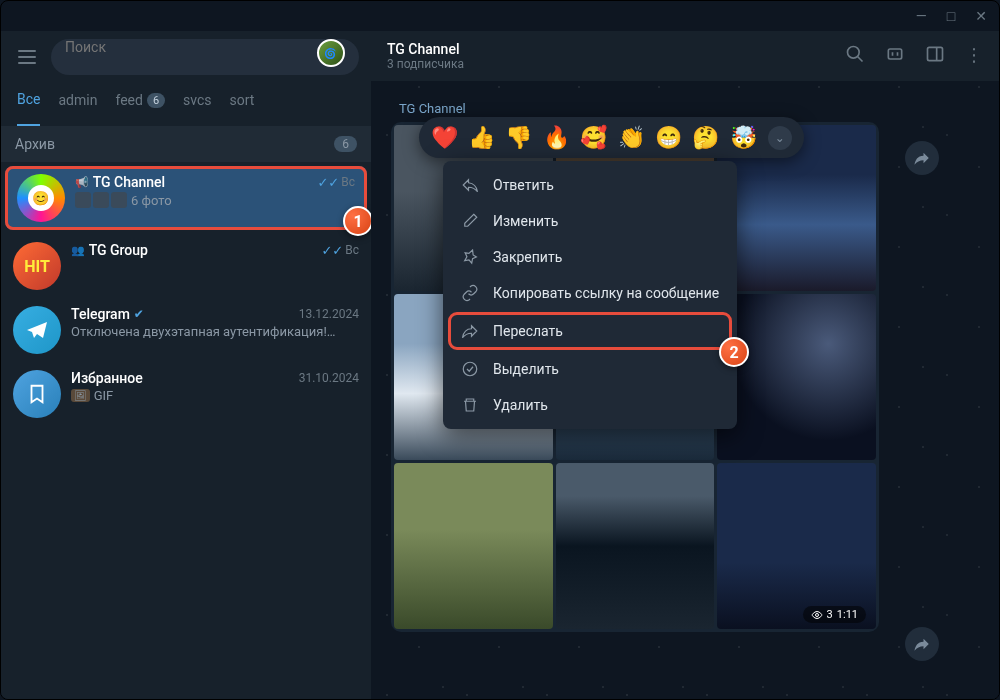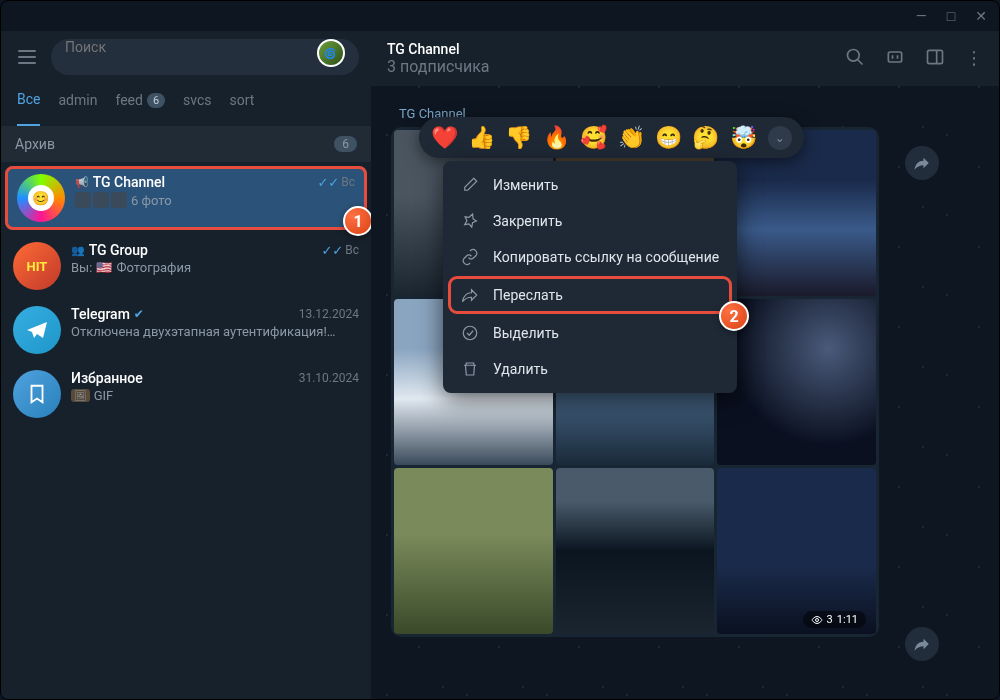--- a/index.html
+++ b/index.html
@@ -34,21 +34,21 @@
 .thumbs{display:flex;gap:2px}
 .thumbs span{width:16px;height:16px;border-radius:3px;background:#3a4a5a}
 .verified{color:#4fa3e0;font-size:12px}
 .checks{color:#4fa3e0;font-size:13px}
 .marker{position:absolute;width:30px;height:30px;border-radius:50%;background:radial-gradient(circle at 30% 30%,#ff7043,#d84315);border:2px solid #fff;display:flex;align-items:center;justify-content:center;font-weight:bold;color:#fff;font-size:16px;box-shadow:0 2px 6px rgba(0,0,0,.4)}
 .content{flex:1;display:flex;flex-direction:column;background:#0e1621;position:relative}
 .content-bg{position:absolute;inset:0;background:#0e1621;opacity:1}
 .doodles{position:absolute;inset:0;opacity:.08;background-image:radial-gradient(circle at 20% 30%,#fff 1px,transparent 1px),radial-gradient(circle at 60% 70%,#fff 1px,transparent 1px),radial-gradient(circle at 90% 20%,#fff 1px,transparent 1px);background-size:80px 80px}
 .header{display:flex;justify-content:space-between;align-items:center;padding:10px 16px;background:#17212b;z-index:2;position:relative}
 .header-title{font-size:14px;font-weight:500}
-.header-sub{font-size:16px;color:#6b7883}
+.header-sub{font-size:12px;color:#6b7883}
 .header-actions{display:flex;gap:20px;color:#6b7883;font-size:18px}
 .header-actions span{cursor:pointer}
 .chat-area{flex:1;position:relative;overflow:hidden}
 .message-wrap{position:absolute;left:20px;right:120px;top:20px;bottom:10px}
 .sender{color:#7aa5c9;font-size:13px;margin-bottom:6px;padding-left:8px}
 .album{background:#182533;border-radius:10px;padding:3px;display:grid;grid-template-columns:1fr 1fr 1fr;grid-template-rows:1fr 1fr 1fr;gap:3px;height:510px}
 .photo{background:#2a3a4a;border-radius:4px;position:relative;overflow:hidden}
 .photo.p1{background:linear-gradient(180deg,#4a5560 40%,#1a2530)}
 .photo.p2{background:linear-gradient(180deg,#6b5a4a,#3a2a1a)}
 .photo.p3{background:linear-gradient(180deg,#1a2a4a 30%,#3a5a8a 60%,#1a1a2a)}
@@ -128,37 +128,32 @@
                 <span></span>
                 <span></span>
                 <span></span>
               </div>
             <span>6 фото</span>
           </div>
         </div>
         <div class="marker" style="right:-6px;bottom:-6px">1</div>
       </div>
       <div class="chat">
-        <div class="chat-avatar" style="background:linear-gradient(135deg,#ff6b35,#c0392b);color:#ffeb3b;font-size:13px">HIT</div>
+        <div class="chat-avatar" style="background:linear-gradient(135deg,#ff6b35,#c0392b);color:#ffeb3b;font-size:16px">HIT</div>
         <div class="chat-body">
           <div class="chat-row">
             <div class="chat-title">
                 <span class="chat-icon">👥</span>
                 <span>TG Group</span>
               </div>
             <div class="chat-time">
                 <span class="checks">✓✓</span>
                 <span>Вс</span>
               </div>
           </div>
-          <div class="chat-preview">
-              <span>Вы:</span>
-              <span>🇺🇸</span>
-              <span>Фотография</span>
-            </div>
         </div>
       </div>
       <div class="chat">
         <div class="chat-avatar" style="background:linear-gradient(135deg,#37aee2,#1e96c8);color:#fff">
             <svg width="24" height="24" viewBox="0 0 24 24" fill="#fff">
               <path d="M2 12l5 2 2 6 3-4 6 4 4-16z"></path>
             </svg>
           </div>
         <div class="chat-body">
           <div class="chat-row">
@@ -263,20 +258,26 @@
   <span>👏</span>
   <span>😁</span>
   <span>🤔</span>
   <span>🤯</span>
   <span class="more">⌄</span>
 </div>
 
 <div class="context-menu">
   <div class="menu-item">
       <svg class="menu-icon-svg" viewBox="0 0 24 24">
+        <path d="M10 9V5l-7 7 7 7v-4c5 0 9 2 12 6-1-6-4-11-12-12z"></path>
+      </svg>
+      <span>Ответить</span>
+    </div>
+  <div class="menu-item">
+      <svg class="menu-icon-svg" viewBox="0 0 24 24">
         <path d="M17 3l4 4-12 12H5v-4z"></path>
       </svg>
       <span>Изменить</span>
     </div>
   <div class="menu-item">
       <svg class="menu-icon-svg" viewBox="0 0 24 24">
         <path d="M12 2l3 6 5 1-4 4 1 6-5-3-5 3 1-6-4-4 5-1z" transform="rotate(20 12 12)"></path>
       </svg>
       <span>Закрепить</span>
     </div>

